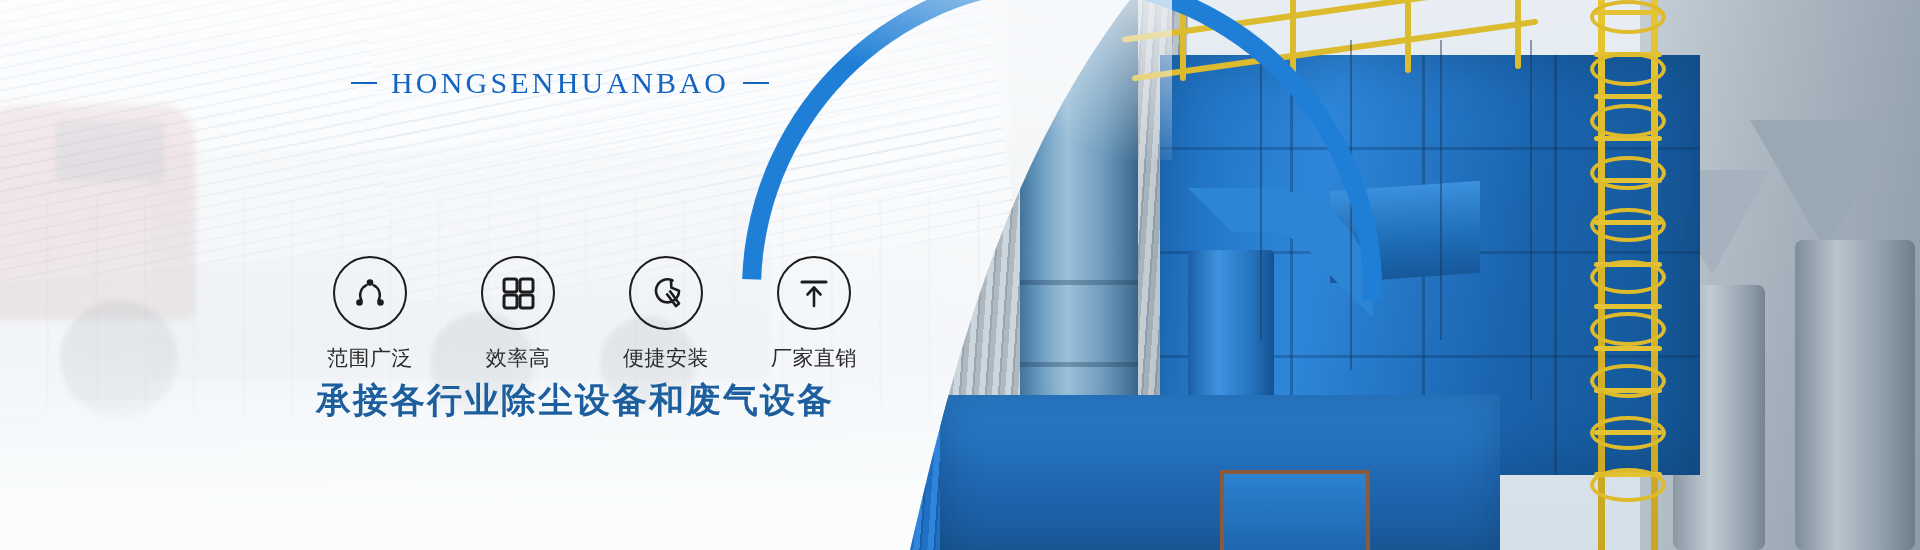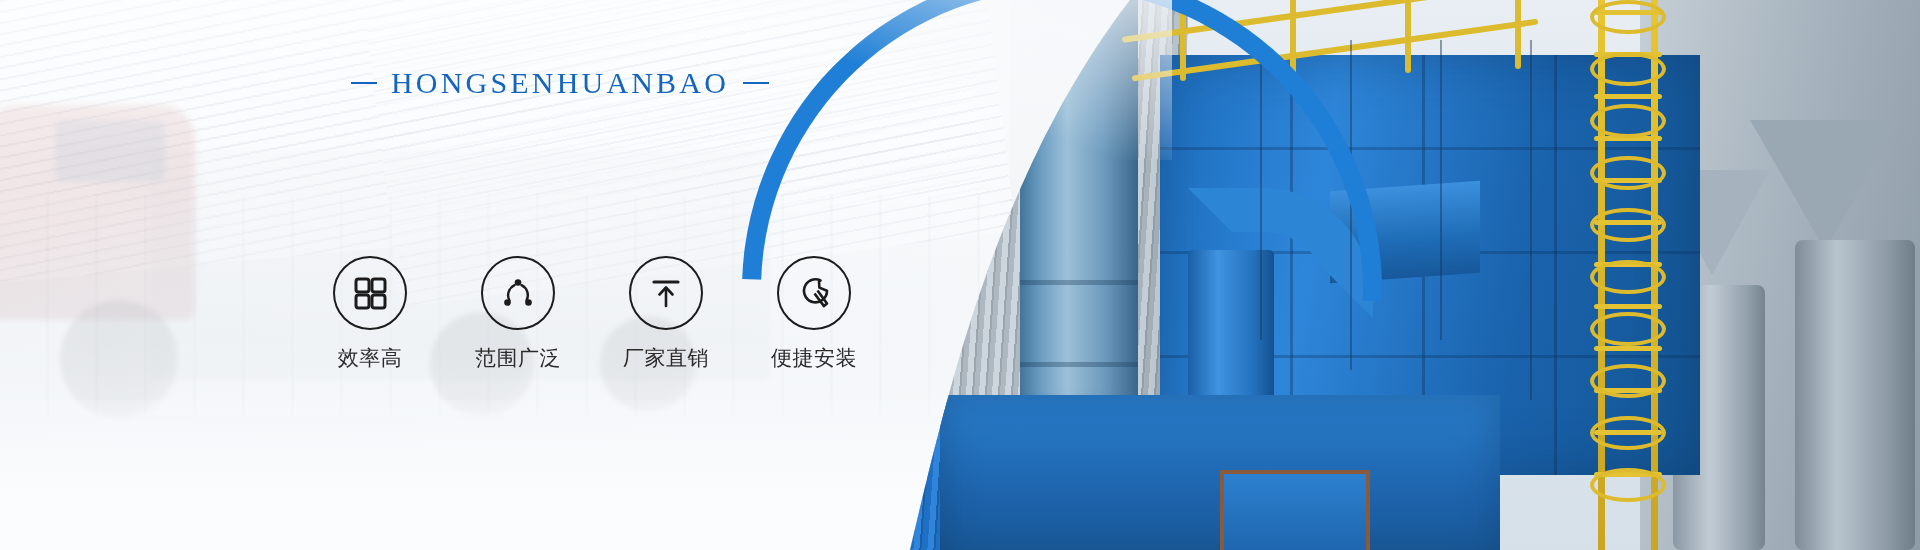--- a/index.html
+++ b/index.html
@@ -369,61 +369,62 @@
       <span>HONGSENHUANBAO</span>
       <span class="dash"></span>
     </div>
 
 
 
     <div class="features">
 
       <div class="feat">
         <div class="circle">
-          <svg width="40" height="40" viewBox="0 0 40 40" aria-hidden="true">
-            <rect x="6" y="6" width="13" height="13" rx="2.5" fill="none" stroke="#1c1c1c" stroke-width="3"></rect>
-            <rect x="22" y="6" width="13" height="13" rx="2.5" fill="none" stroke="#1c1c1c" stroke-width="3"></rect>
-            <rect x="6" y="22" width="13" height="13" rx="2.5" fill="none" stroke="#1c1c1c" stroke-width="3"></rect>
-            <rect x="22" y="22" width="13" height="13" rx="2.5" fill="none" stroke="#1c1c1c" stroke-width="3"></rect>
-          </svg>
-        </div>
-        <div class="lbl">效率高</div>
-      </div>
-
-      <div class="feat">
-        <div class="circle">
           <svg width="42" height="42" viewBox="0 0 42 42" aria-hidden="true">
             <path d="M12.5 28.5 A11 11 0 0 1 17.5 13.2" fill="none" stroke="#1c1c1c" stroke-width="2.4" stroke-linecap="round"></path>
             <path d="M24.5 13.2 A11 11 0 0 1 29.5 28.5" fill="none" stroke="#1c1c1c" stroke-width="2.4" stroke-linecap="round"></path>
             <circle cx="21" cy="10.5" r="3.3" fill="#1c1c1c"></circle>
             <circle cx="10.5" cy="30.5" r="3.3" fill="#1c1c1c"></circle>
             <circle cx="31.5" cy="30.5" r="3.3" fill="#1c1c1c"></circle>
           </svg>
         </div>
         <div class="lbl">范围广泛</div>
       </div>
 
       <div class="feat">
         <div class="circle">
           <svg width="40" height="40" viewBox="0 0 40 40" aria-hidden="true">
-            <line x1="8" y1="9" x2="32" y2="9" stroke="#1c1c1c" stroke-width="3.2" stroke-linecap="round"></line>
-            <line x1="20" y1="33" x2="20" y2="15" stroke="#1c1c1c" stroke-width="2.6" stroke-linecap="round"></line>
-            <polyline points="13.5,21.5 20,14.5 26.5,21.5" fill="none" stroke="#1c1c1c" stroke-width="2.6" stroke-linecap="round" stroke-linejoin="round"></polyline>
+            <rect x="6" y="6" width="13" height="13" rx="2.5" fill="none" stroke="#1c1c1c" stroke-width="3"></rect>
+            <rect x="22" y="6" width="13" height="13" rx="2.5" fill="none" stroke="#1c1c1c" stroke-width="3"></rect>
+            <rect x="6" y="22" width="13" height="13" rx="2.5" fill="none" stroke="#1c1c1c" stroke-width="3"></rect>
+            <rect x="22" y="22" width="13" height="13" rx="2.5" fill="none" stroke="#1c1c1c" stroke-width="3"></rect>
           </svg>
         </div>
-        <div class="lbl">厂家直销</div>
+        <div class="lbl">效率高</div>
       </div>
 
       <div class="feat">
         <div class="circle">
           <svg width="42" height="42" viewBox="0 0 42 42" aria-hidden="true">
             <path d="M27.5 8.5 a11.5 11.5 0 1 0 6.5 10.3 l-7.6 -3.2 l-0.4 -6.4 z" fill="none" stroke="#1c1c1c" stroke-width="2.6" stroke-linejoin="round"></path>
             <path d="M24.5 18.5 L34 31.5 l-3 2.6 L21.5 21.5" fill="none" stroke="#1c1c1c" stroke-width="2.6" stroke-linejoin="round"></path>
           </svg>
         </div>
         <div class="lbl">便捷安装</div>
       </div>
 
-    </div>
-
+      <div class="feat">
+        <div class="circle">
+          <svg width="40" height="40" viewBox="0 0 40 40" aria-hidden="true">
+            <line x1="8" y1="9" x2="32" y2="9" stroke="#1c1c1c" stroke-width="3.2" stroke-linecap="round"></line>
+            <line x1="20" y1="33" x2="20" y2="15" stroke="#1c1c1c" stroke-width="2.6" stroke-linecap="round"></line>
+            <polyline points="13.5,21.5 20,14.5 26.5,21.5" fill="none" stroke="#1c1c1c" stroke-width="2.6" stroke-linecap="round" stroke-linejoin="round"></polyline>
+          </svg>
+        </div>
+        <div class="lbl">厂家直销</div>
+      </div>
+
+    </div>
+
+    <div class="bottomline">承接各行业除尘设备和废气设备</div>
 
   </div>
 </div>
 
 </body></html>

